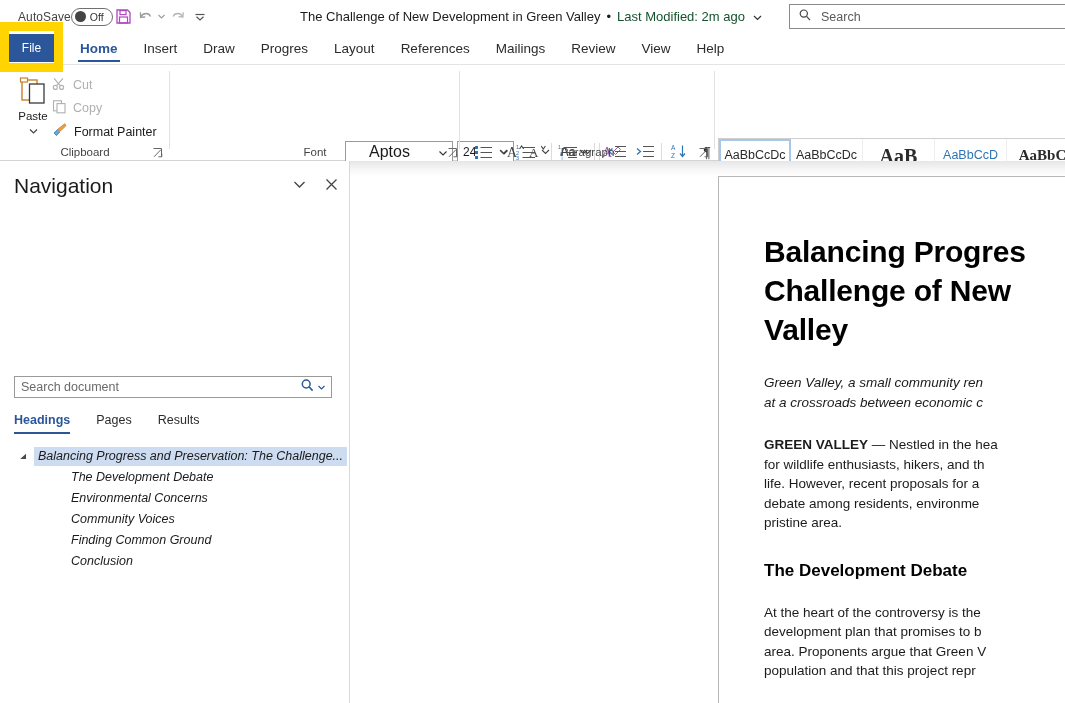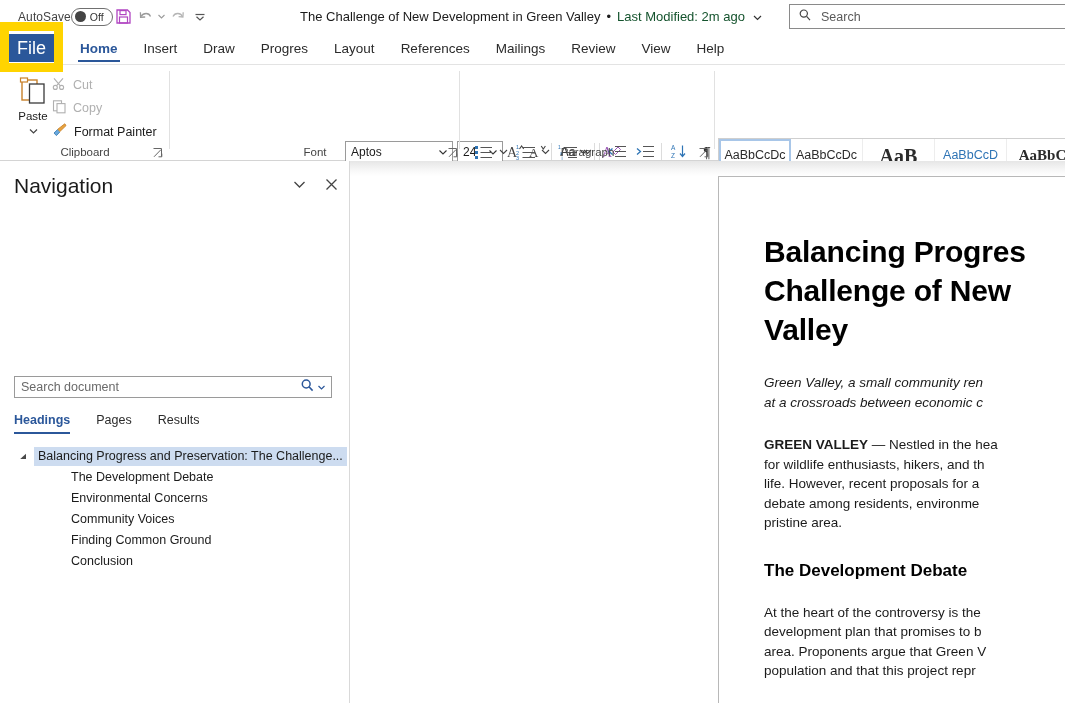--- a/index.html
+++ b/index.html
@@ -61,21 +61,21 @@
   .file-hl {
     position: absolute; left: 0px; top: 22px; width: 63px; height: 50px;
     border: 9px solid #FFD400; background: transparent; z-index: 40;
     pointer-events: none;
   }
   .tab-file {
     margin-left: 9px; margin-top: 1px; margin-bottom: 2px;
     width: 45px;
     background: #2B579A; color: #fff;
     display: flex; align-items: center; justify-content: center;
-    font-size: 18px; z-index: 41; position: relative;
+    font-size: 12px; z-index: 41; position: relative;
   }
   .tab {
     padding: 0 13px; display: flex; align-items: center; justify-content: center;
     font-size: 13.5px; color: #2b2b2b; position: relative;
   }
   .tab.active { color: #2B579A; font-weight: 600; }
   .tab.active::after {
     content: ''; position: absolute; left: 11px; right: 11px; bottom: 2px;
     height: 2.5px; background: #2B579A;
   }
@@ -107,25 +107,25 @@
     position: absolute; display: flex; align-items: center; gap: 6px;
     font-size: 12.5px;
   }
   .cb-item.dis { color: #b0b0b0; }
   .cb-item.en { color: #1b1b1b; }
 
   
   .fontname {
     position: absolute; left: 175px; top: 76px; width: 108px; height: 21px;
     border: 1px solid #9a9a9a; background: #fff;
-    display: flex; align-items: center; padding-left: 5px;
-    font-size: 12px; color: #1b1b1b;
+    display: flex; align-items: center; padding-left: 23px;
+    font-size: 16px; color: #1b1b1b;
   }
   .fontsize {
-    position: absolute; left: 287px; top: 76px; width: 46px; height: 21px;
+    position: absolute; left: 287px; top: 76px; width: 57px; height: 21px;
     border: 1px solid #9a9a9a; background: #fff;
     display: flex; align-items: center; padding-left: 5px;
     font-size: 12px; color: #1b1b1b;
   }
   .cbo-chev { position: absolute; right: 4px; top: 50%; transform: translateY(-50%); }
   .ic {
     position: absolute; display: flex; align-items: center; justify-content: center;
   }
   .ic.sel { background: #cfdef0; border-radius: 2px; }
   .vsep { position: absolute; width: 1px; background: #dcdcdc; }
@@ -168,21 +168,21 @@
   .nav-search .sicons { position: absolute; right: 5px; display: flex; align-items: center; gap: 2px; }
   .nav-tabs {
     position: absolute; left: 14px; top: 252px; display: flex; gap: 26px;
   }
   .nav-tab { font-size: 12.5px; color: #2b2b2b; position: relative; padding-bottom: 7px; }
   .nav-tab.active { color: #2B579A; font-weight: 600; }
   .nav-tab.active::after {
     content: ''; position: absolute; left: 0; right: 0; bottom: 0;
     height: 2.5px; background: #2B579A;
   }
-  .nav-list { position: absolute; left: 0; top: 285px; right: 16px; }
+  .nav-list { position: absolute; left: 0; top: 285px; right: 16px; font-style: italic; }
   .nav-row { position: relative; height: 21px; display: flex; align-items: center; }
   .nav-row.lvl1 { padding-left: 34px; }
   .nav-row.lvl2 { padding-left: 67px; }
   .nav-row.sel .nav-txt-bg { background: #cddcf0; }
   .nav-txt-bg { padding: 2px 4px 3px 4px; font-size: 12.5px; color: #1b1b1b; white-space: nowrap; }
   .nav-tri { position: absolute; left: 19px; top: 50%; transform: translateY(-50%); }
 
   
   .canvas {
     position: absolute; left: 350px; top: 161px; width: 715px; height: 542px;

